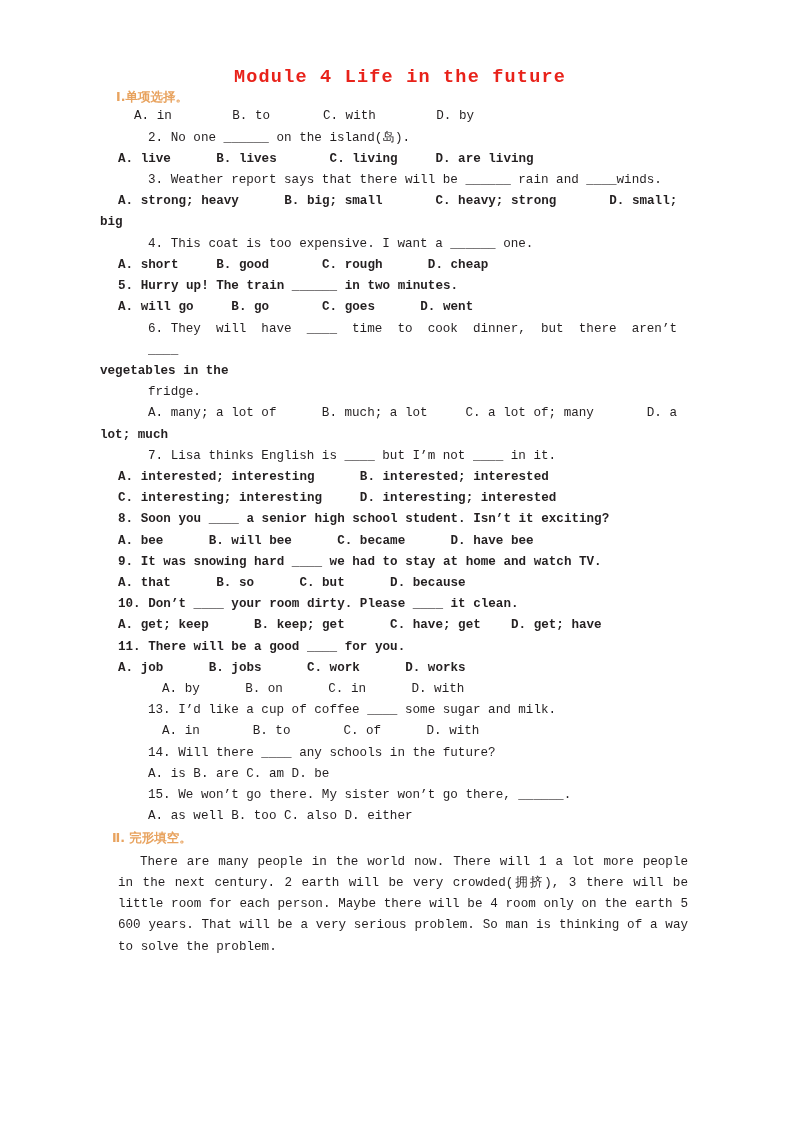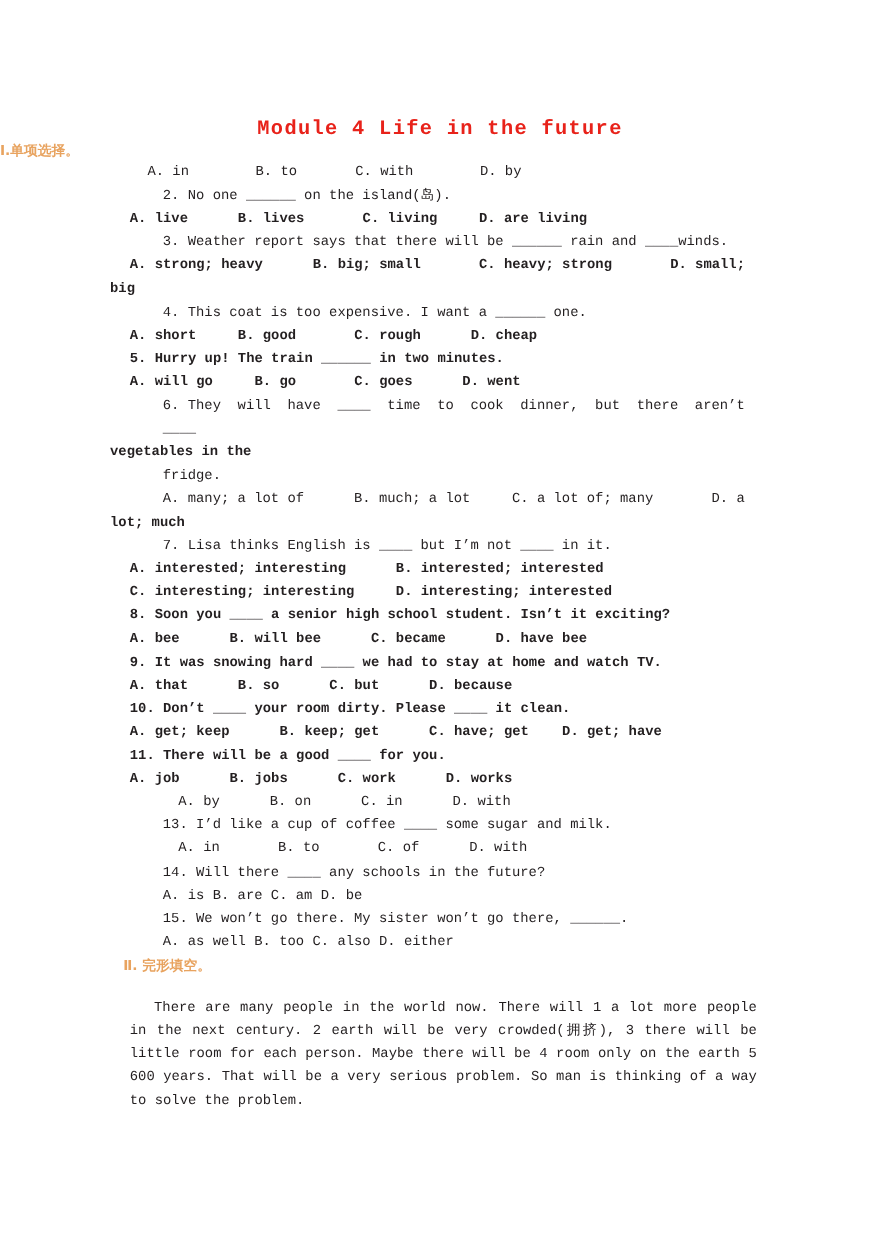--- a/index.html
+++ b/index.html
@@ -21,29 +21,30 @@
     background: #ffffff;
     box-sizing: border-box;
   }
   .title {
     color: #e8221a;
     font-weight: bold;
     font-size: 18.5px;
     letter-spacing: 1.2px;
     text-align: center;
     margin: 0;
-    padding-top: 108px;
+    padding-top: 68px;
     line-height: 1.1;
     font-family: "Liberation Mono", "DejaVu Sans Mono", monospace;
   }
   .section-head {
     color: #e8a35f;
     font-weight: bold;
     font-size: 12.5px;
     margin: 0;
+    padding-left: 116px;
     line-height: 1.45;
     font-family: "DejaVu Sans", "Liberation Sans", sans-serif;
   }
   .section-head.sec2 {
     padding-left: 112px;
     padding-top: 2px;
   }
   .body-block {
     padding-left: 118px;
     padding-right: 112px;
@@ -58,21 +59,21 @@
   .indent-1 { padding-left: 30px; }
   .indent-2 { padding-left: 16px; }
   .indent-0 { padding-left: 0px; font-weight: bold; }
   .cloze {
     padding-left: 118px;
     padding-right: 112px;
     font-size: 12.6px;
     line-height: 21.3px;
     text-align: justify;
     text-align-last: left;
-    margin-top: 18px;
+    margin-top: 4px;
   }
   .cloze-inner {
     text-indent: 22px;
   }
 </style>
 </head>
 <body>
 
 <div class="page">
 

